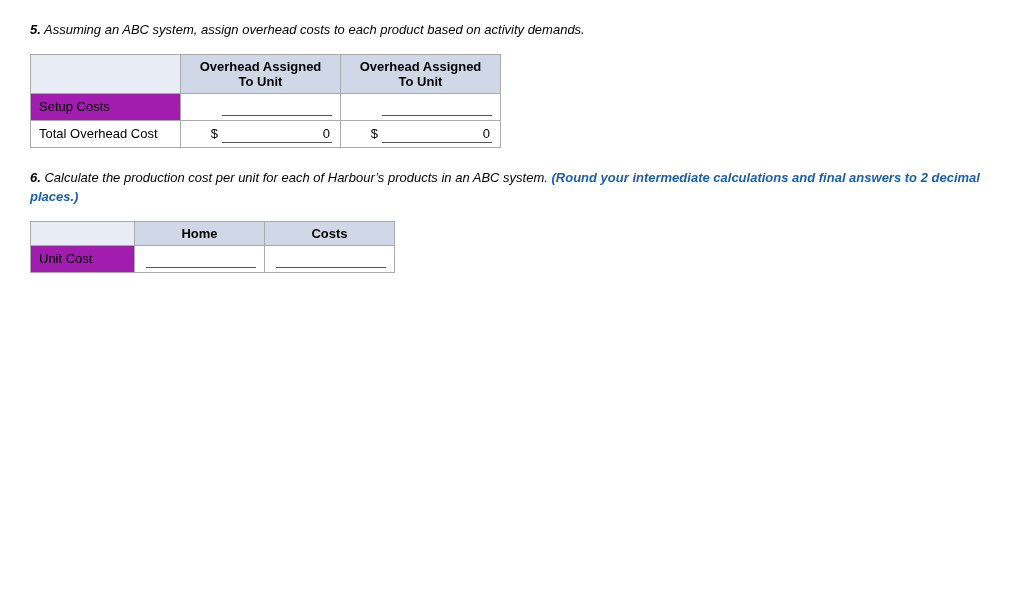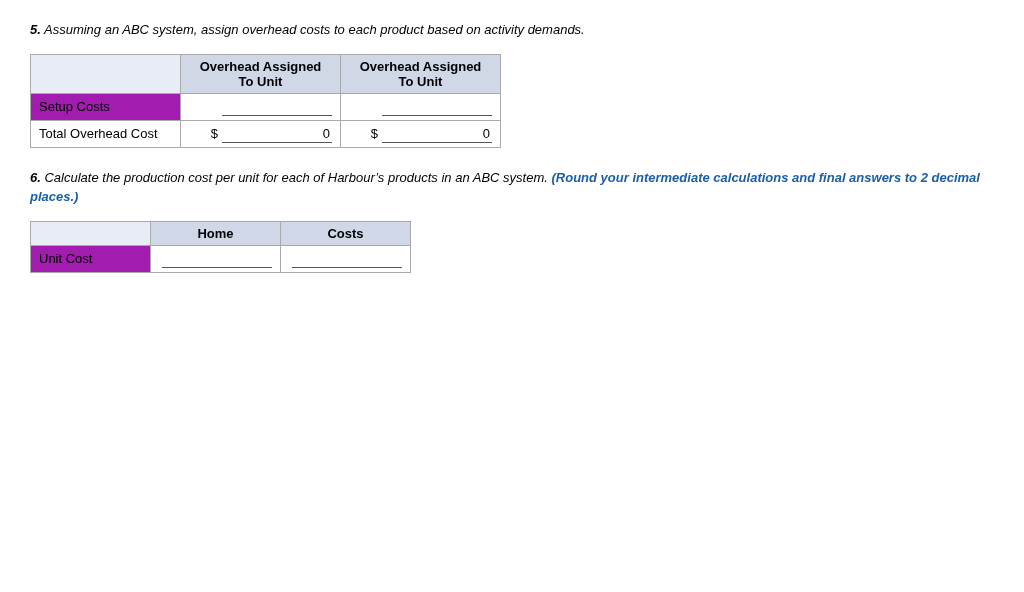--- a/index.html
+++ b/index.html
@@ -92,21 +92,21 @@
       background-color: #e8edf5;
       border: 1px solid #aaa;
     }
 
     .q6-table .header-row th:first-child {
       background-color: #e8edf5;
       border: 1px solid #aaa;
     }
 
     .q6-table .label-col {
-      width: 120px;
+      width: 104px;
     }
 
     .q6-table .input-col {
       width: 130px;
     }
   </style>
 </head>
 <body>
 
 <div class="question">

